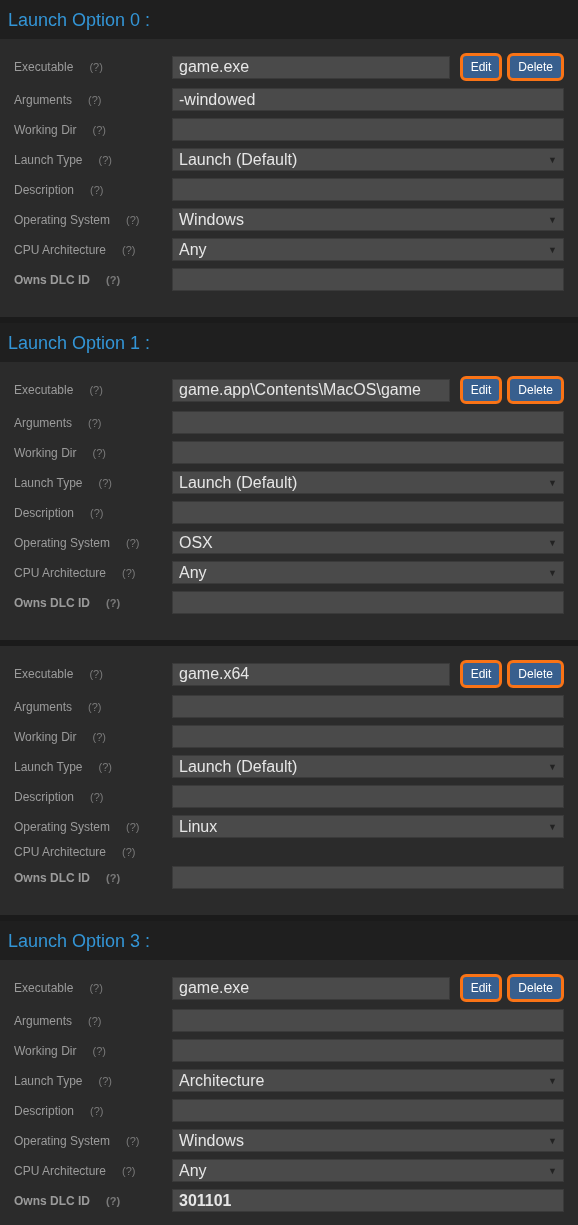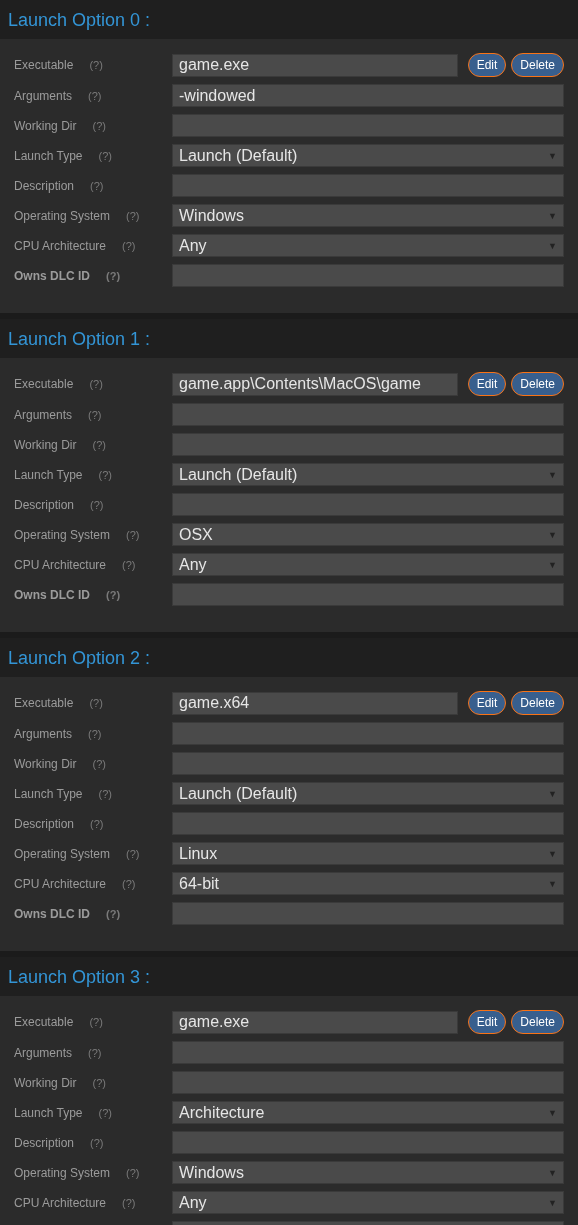--- a/index.html
+++ b/index.html
@@ -65,26 +65,26 @@
     font-size: 9px;
     color: #222;
   }
   .btn-group {
     display: flex;
     gap: 5px;
     margin-left: 10px;
   }
   .btn {
     background: #385f8e;
-    border: 1px solid #f97316;
+    border: 3px solid #f97316;
     color: #fff;
     font-size: 12px;
     padding: 4px 8px;
     cursor: pointer;
-    border-radius: 12px;
+    border-radius: 6px;
   }
 </style>
 </head>
 <body>
 
 <div id="root">
   <div class="section">
     <div class="section-header">Launch Option 0 :</div>
     <div class="section-body">
 
@@ -238,21 +238,20 @@
       <div class="label">
         <span>Owns DLC ID</span>
         <span class="help">(?)</span>
       </div>
       <div class="field"></div>
 
     </div>
     </div>
   </div>
   <div class="section">
-    <div class="section-header">Launch Option 2 :</div>
     <div class="section-body">
 
     <div class="row">
       <div class="label">
         <span>Executable</span>
         <span class="help">(?)</span>
       </div>
       <div class="field">game.x64</div>
       <div class="btn-group">
          <button class="btn">Edit</button>
@@ -303,21 +302,20 @@
       </div>
       <div class="field select">Linux</div>
 
     </div>
 
     <div class="row">
       <div class="label">
         <span>CPU Architecture</span>
         <span class="help">(?)</span>
       </div>
-      <div class="field select">64-bit</div>
 
     </div>
 
     <div class="row">
       <div class="label">
         <span>Owns DLC ID</span>
         <span class="help">(?)</span>
       </div>
       <div class="field"></div>
 

